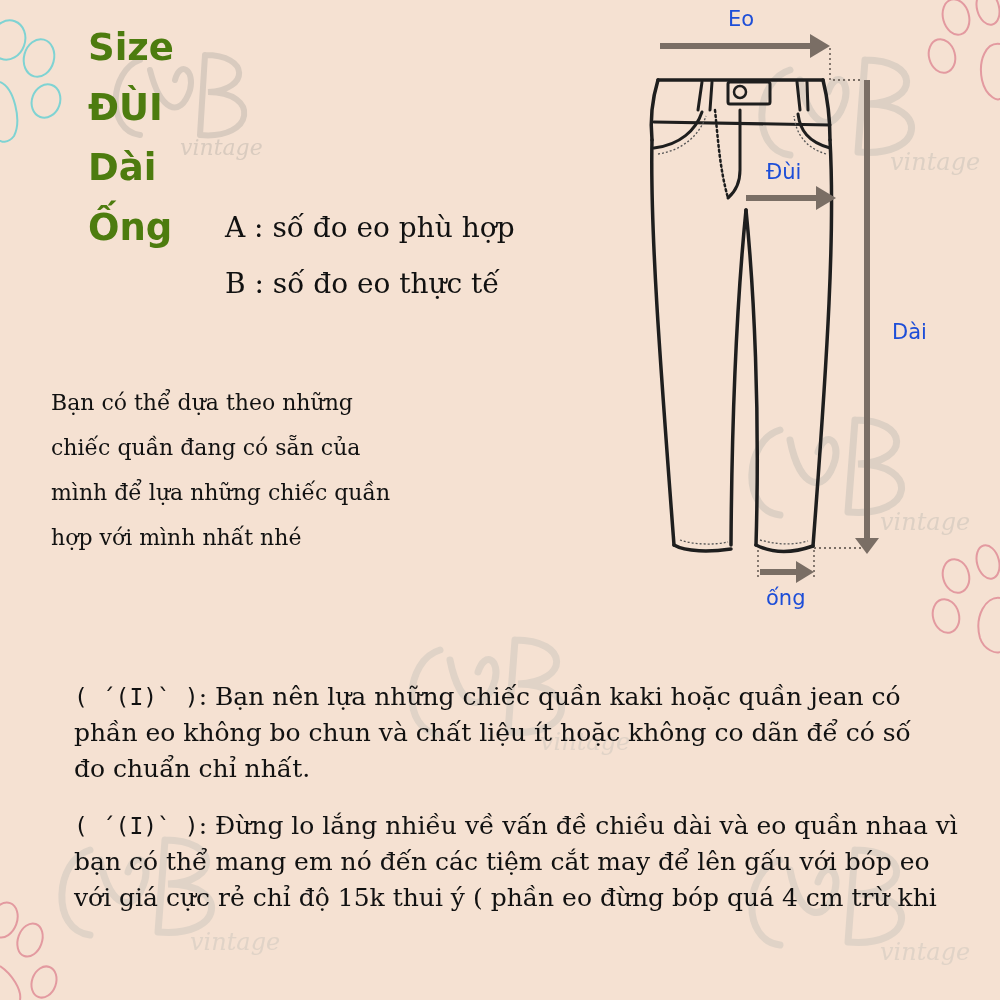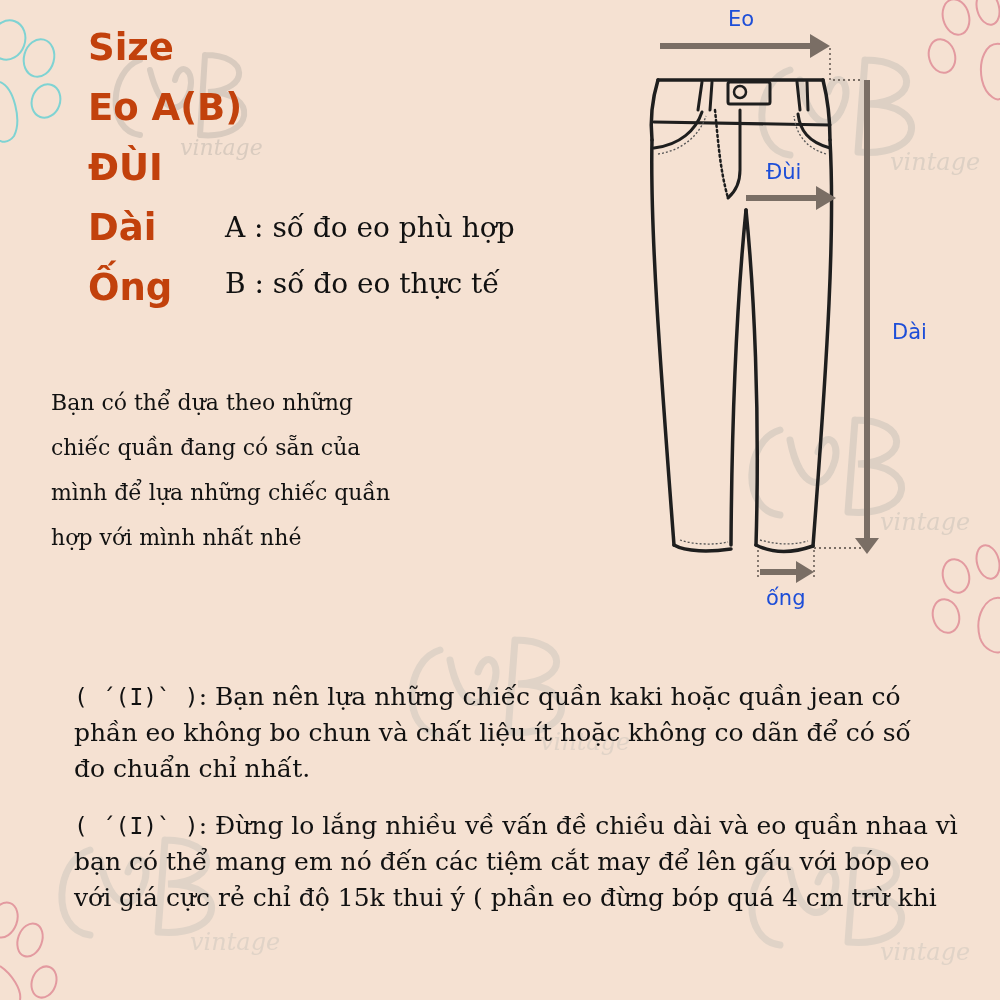--- a/index.html
+++ b/index.html
@@ -7,21 +7,21 @@
       width: 1000px; height: 1000px; position: relative; overflow: hidden;
       background: #f5e1d2;
       font-family: "DejaVu Serif", serif;
       color: #111;
     }
     .abs { position: absolute; }
     .watermark { position: absolute; pointer-events: none; }
     .labels { position: absolute; left: 88px; top: 18px; }
     .labels div {
       font-family: "DejaVu Sans", sans-serif; font-weight: bold;
-      font-size: 37px; line-height: 60px; color: #c2410c; white-space: nowrap;
+      font-size: 37px; line-height: 60px; color: #4d7c0f; white-space: nowrap;
     }
     .legend { position: absolute; left: 225px; top: 200px; }
     .legend div { font-size: 28px; line-height: 56px; white-space: nowrap; }
     .intro {
       position: absolute; left: 51px; top: 380px; width: 560px;
       font-size: 22px; line-height: 45px;
     }
     .intro div { white-space: nowrap; }
     .note { position: absolute; left: 51px; font-size: 25px; line-height: 36px; width: 940px; }
     .note div { white-space: nowrap; margin-left: 23px; }
@@ -122,21 +122,20 @@
         <path d="M60 30 C25 40 20 110 60 115"></path>
         <path d="M70 40 C80 90 105 95 115 60 C120 40 105 30 98 52"></path>
         <path d="M135 20 L128 112 M135 20 C190 20 190 62 138 64 C200 64 195 118 128 112"></path>
       </g>
       <text x="160" y="130" font-family="DejaVu Serif, serif" font-style="italic" font-size="24" fill="#e0d3c7">vintage</text>
     </svg>
 </div>
 
 <div class="labels">
   <div>Size</div>
-  <div>Eo A(B)</div>
   <div>ĐÙI</div>
   <div>Dài</div>
   <div>Ống</div>
 </div>
 
 <div class="legend">
   <div>A : số đo eo phù hợp</div>
   <div>B : số đo eo thực tế</div>
 </div>
 

